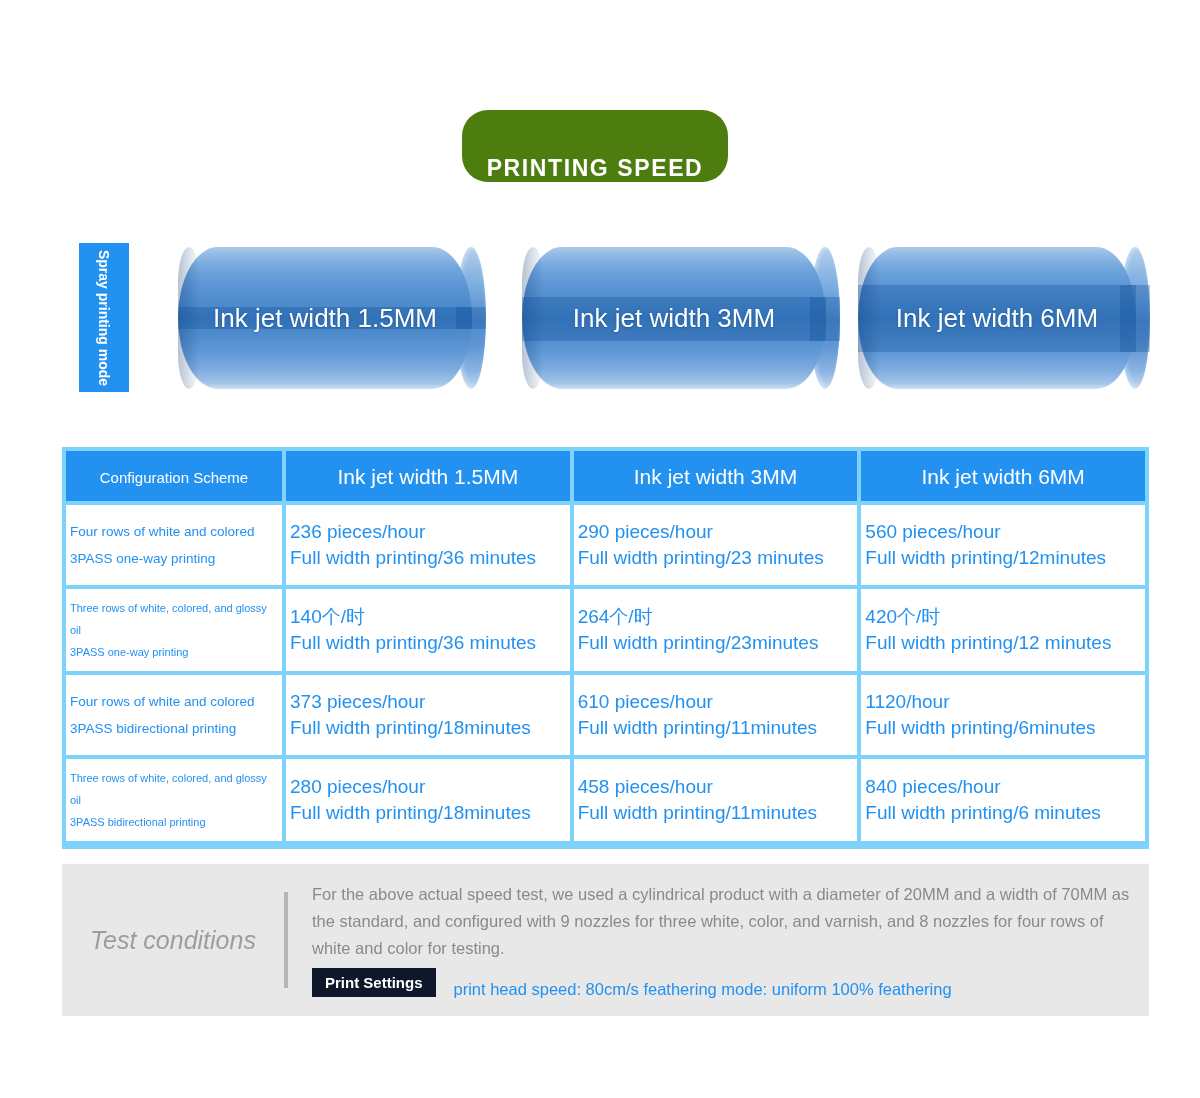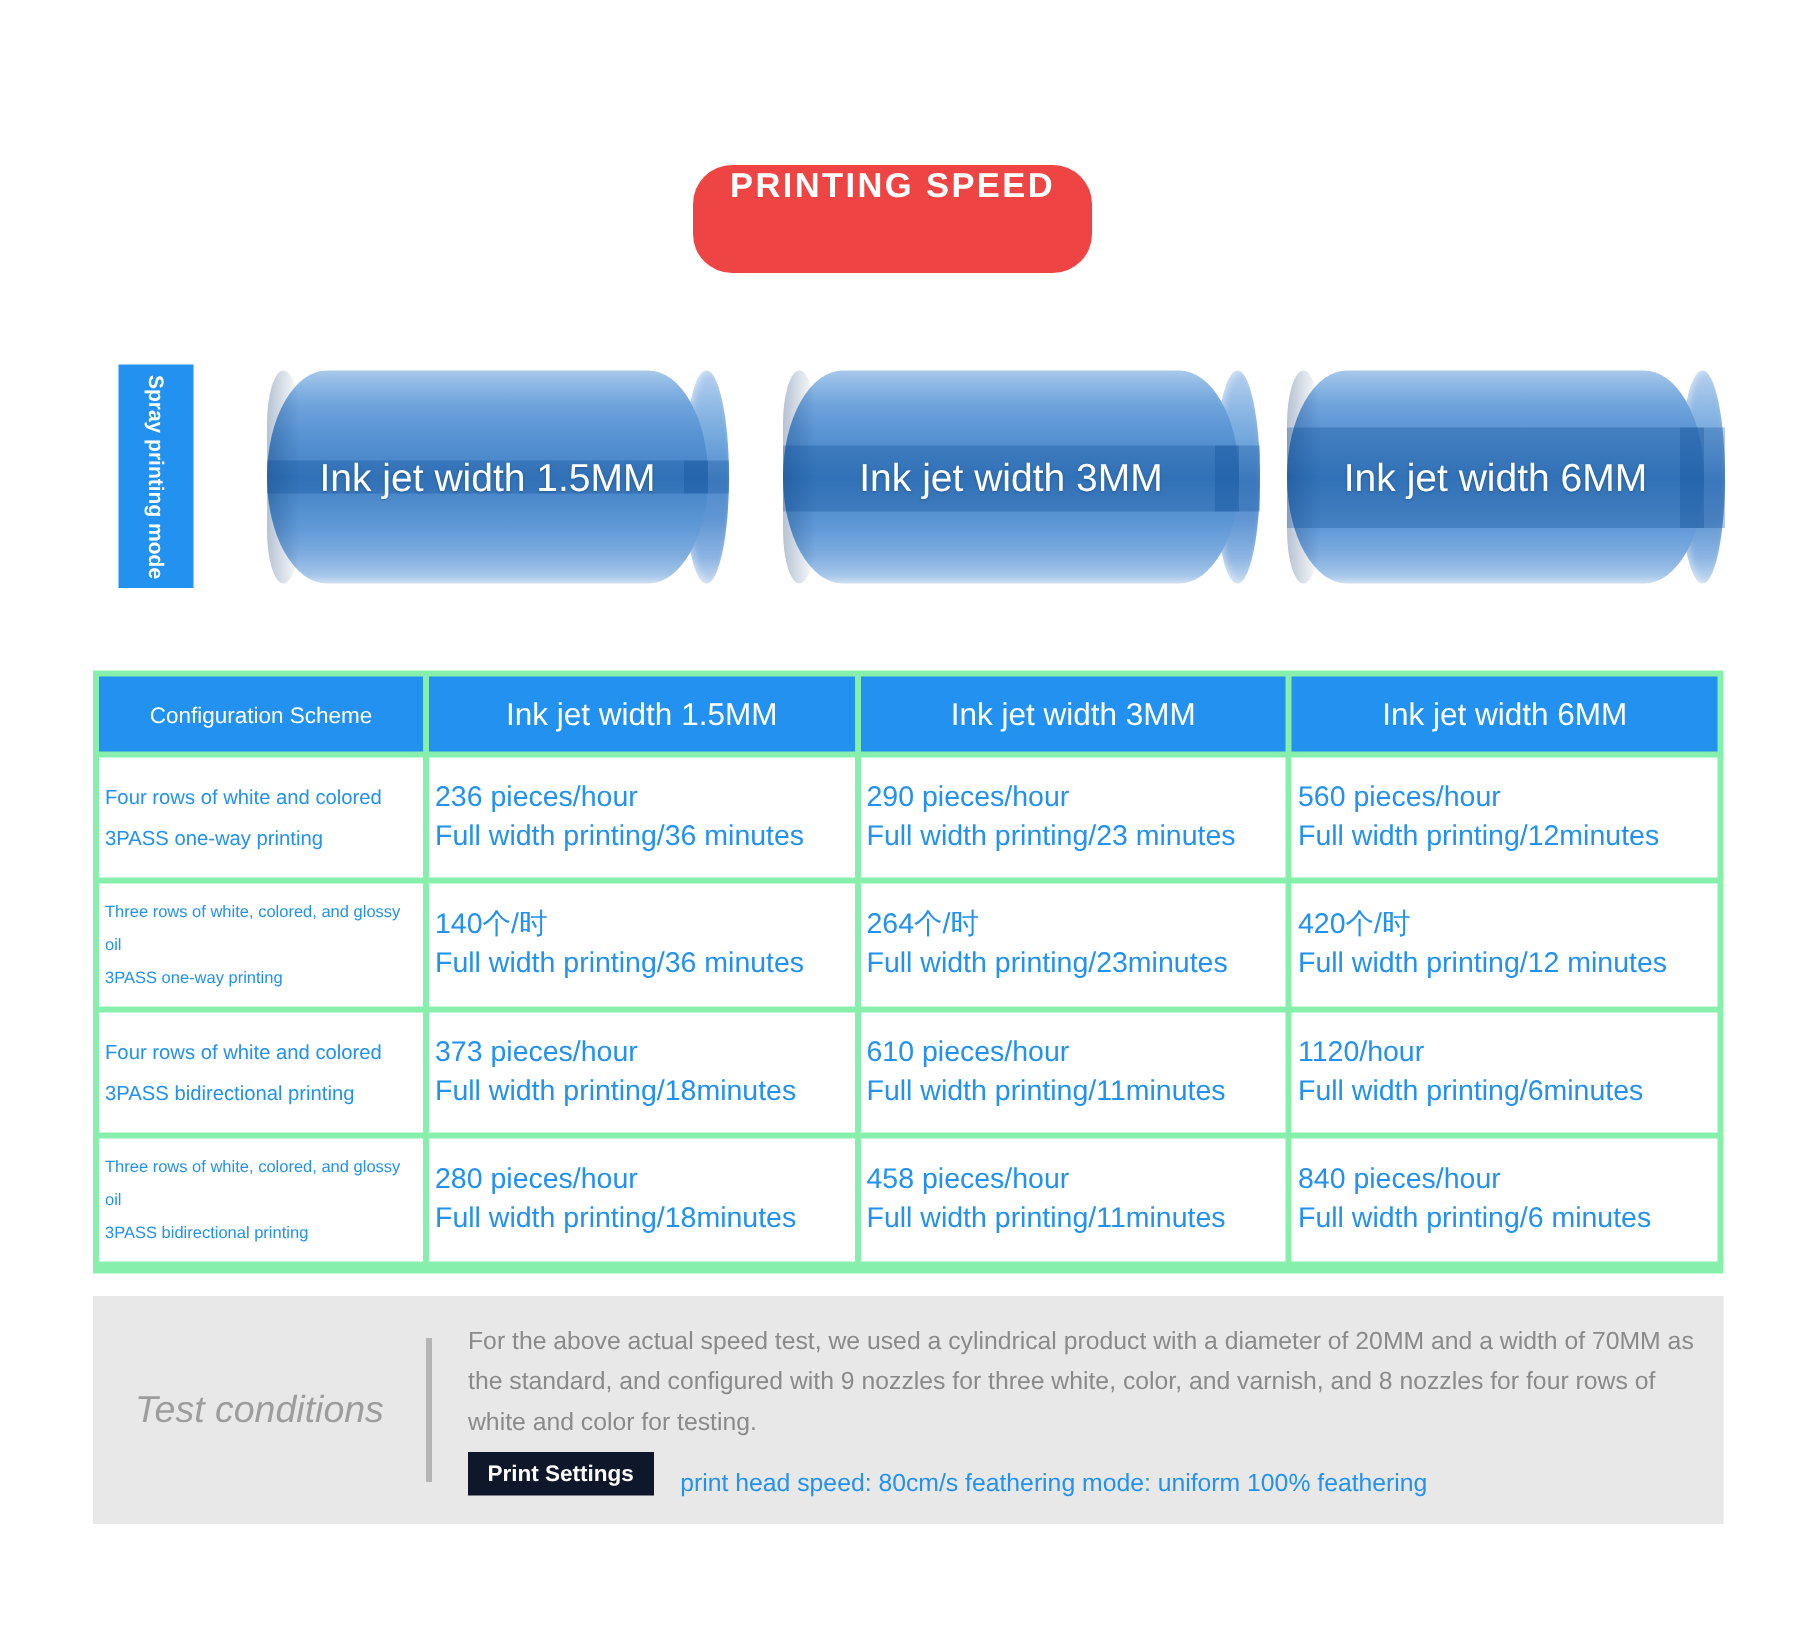--- a/index.html
+++ b/index.html
@@ -16,24 +16,24 @@
     -webkit-font-smoothing: antialiased;
   }
 
   
   #title-pill {
     position: absolute;
     left: 462px;
     top: 110px;
     width: 266px;
     height: 72px;
-    background: #ef4444;
+    background: #4d7c0f;
     border-radius: 26px;
     display: flex;
-    align-items: flex-start;
+    align-items: flex-end;
     justify-content: center;
   }
   #title-pill .label {
     color: #ffffff;
     font-size: 23px;
     font-weight: bold;
     letter-spacing: 1.6px;
   }
 
   
@@ -136,21 +136,21 @@
   #cyl-0 .band, #cyl-0 .band-cap { top: 42%; height: 16%; }
   #cyl-1 .band, #cyl-1 .band-cap { top: 35%; height: 31%; }
   #cyl-2 .band, #cyl-2 .band-cap { top: 27%; height: 47%; }
 
   
   #spec-table {
     position: absolute;
     left: 62px;
     top: 447px;
     width: 1087px;
-    background: #86efac;
+    background: #7dd3fc;
     padding: 0 0 4px 0;
     box-sizing: border-box;
   }
   #spec-table table {
     border-collapse: separate;
     border-spacing: 4px;
     width: 100%;
     table-layout: fixed;
   }
   #spec-table thead th {

